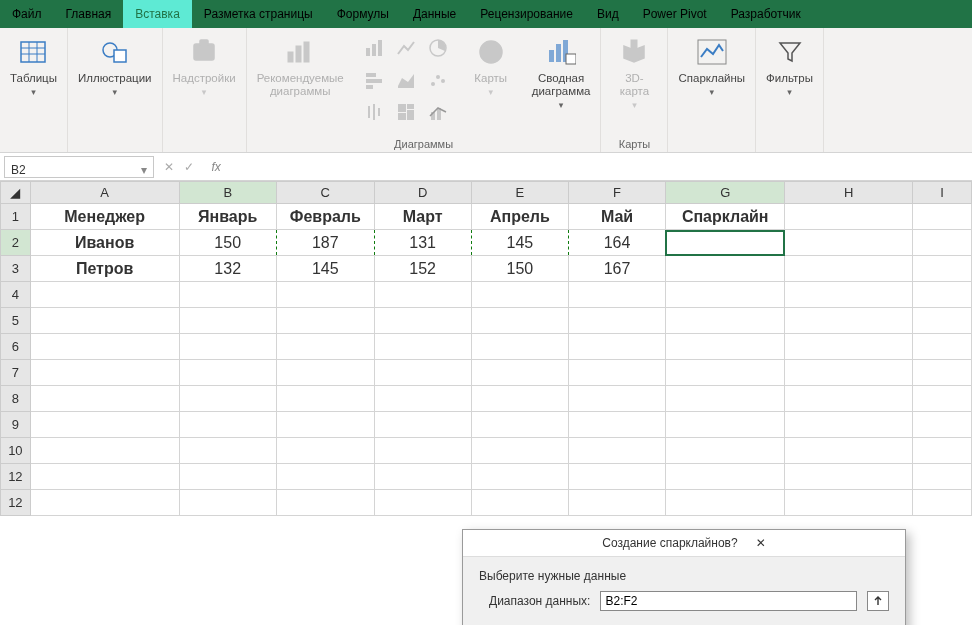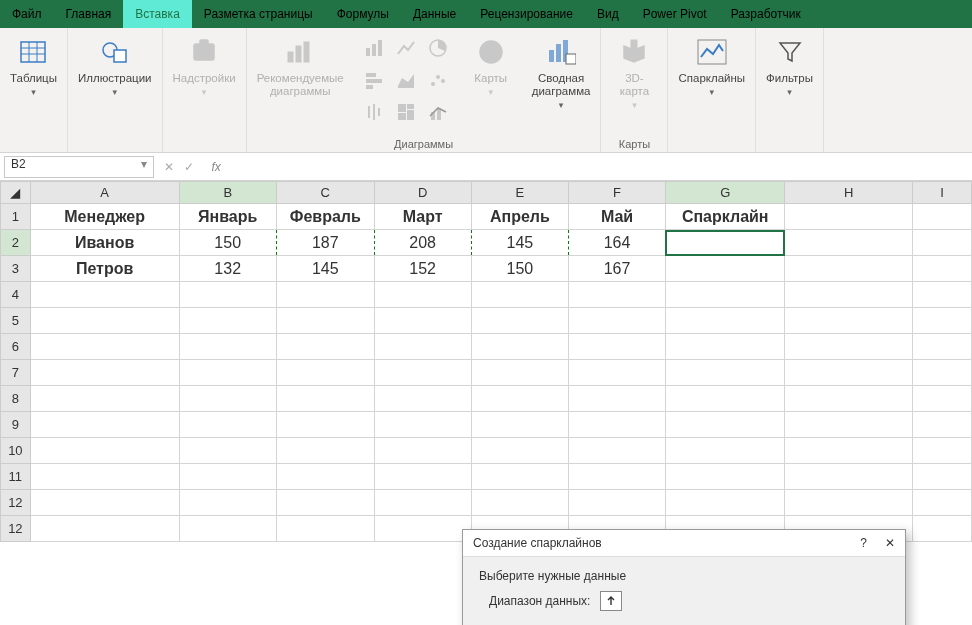--- a/index.html
+++ b/index.html
@@ -105,21 +105,21 @@
     padding: 0 4px;
     gap: 4px;
   }
   .namebox {
     width: 150px;
     height: 22px;
     border: 1px solid #c8c8c8;
     background: #fff;
     padding: 0 6px;
     display: flex;
-    align-items: flex-start;
+    align-items: flex-end;
     justify-content: space-between;
   }
   .fx-btn { width:24px; text-align:center; color:#888; font-style: italic; }
   .fbar .fxicons { display:flex; gap:10px; color:#aaa; padding:0 6px;}
   .formula-input { flex:1; height:22px; border:none; padding:0 6px;}
   
   .gridwrap { position: relative; }
   table.sheet {
     border-collapse: collapse;
     width: 100%;
@@ -165,21 +165,21 @@
     position: absolute;
     left: 462px; top: 348px;
     width: 444px;
     background: #f0f0f0;
     border: 1px solid #9a9a9a;
     box-shadow: 4px 4px 10px rgba(0,0,0,.25);
     font-size: 12px;
   }
   .dialog .titlebar {
     display: flex;
-    justify-content: space-between;
+    justify-content: center;
     align-items: center;
     background: #fff;
     padding: 6px 10px;
     border-bottom: 1px solid #ddd;
   }
   .dialog .titlebar .tctrls { display:flex; gap:18px; align-items:center; }
   .dialog .body { padding: 12px 16px; }
   .dialog .sect { margin-bottom: 14px; }
   .dialog .sectlbl { margin-bottom: 8px; }
   .dialog .fldrow { display:flex; align-items:center; gap:10px; margin-left:10px; }
@@ -460,21 +460,21 @@
     <td class="cell datacell hdrcell">Май</td>
     <td class="cell datacell hdrcell">Спарклайн</td>
     <td class="cell"></td>
     <td class="cell"></td>
   </tr>
   <tr>
     <td class="rowh sel">2</td>
     <td class="cell datacell mgrcell">Иванов</td>
     <td class="cell datacell dashb">150</td>
     <td class="cell datacell dashb">187</td>
-    <td class="cell datacell dashb">208</td>
+    <td class="cell datacell dashb">131</td>
     <td class="cell datacell dashb">145</td>
     <td class="cell datacell dashb">164</td>
     <td class="cell datacell" style="outline:2px solid #217346; outline-offset:-2px;"></td>
     <td class="cell"></td>
     <td class="cell"></td>
   </tr>
   <tr>
     <td class="rowh">3</td>
     <td class="cell datacell mgrcell">Петров</td>
     <td class="cell datacell">132</td>
@@ -565,32 +565,20 @@
           <td class="cell"></td>
           <td class="cell"></td>
           <td class="cell"></td>
           <td class="cell"></td>
           <td class="cell"></td>
           <td class="cell"></td>
           <td class="cell"></td>
           <td class="cell"></td>
         </tr>
   <tr>
-          <td class="rowh">11</td>
-          <td class="cell"></td>
-          <td class="cell"></td>
-          <td class="cell"></td>
-          <td class="cell"></td>
-          <td class="cell"></td>
-          <td class="cell"></td>
-          <td class="cell"></td>
-          <td class="cell"></td>
-          <td class="cell"></td>
-        </tr>
-  <tr>
           <td class="rowh">12</td>
           <td class="cell"></td>
           <td class="cell"></td>
           <td class="cell"></td>
           <td class="cell"></td>
           <td class="cell"></td>
           <td class="cell"></td>
           <td class="cell"></td>
           <td class="cell"></td>
           <td class="cell"></td>
@@ -616,20 +604,21 @@
     <div class="tctrls">
       <span>?</span>
       <span>✕</span>
     </div>
   </div>
   <div class="body">
     <div class="sect">
       <div class="sectlbl">Выберите нужные данные</div>
       <div class="fldrow">
         <label><span style="text-decoration:underline">Д</span>иапазон данных:</label>
+        <input type="text" value="B2:F2" style="">
         <div class="refbtn">
               <svg width="12" height="12">
                 <path d="M6 10 L6 2 M3 5 L6 2 L9 5" fill="none" stroke="#333" stroke-width="1.4"></path>
               </svg>
             </div>
       </div>
     </div>
 
   </div>
 

